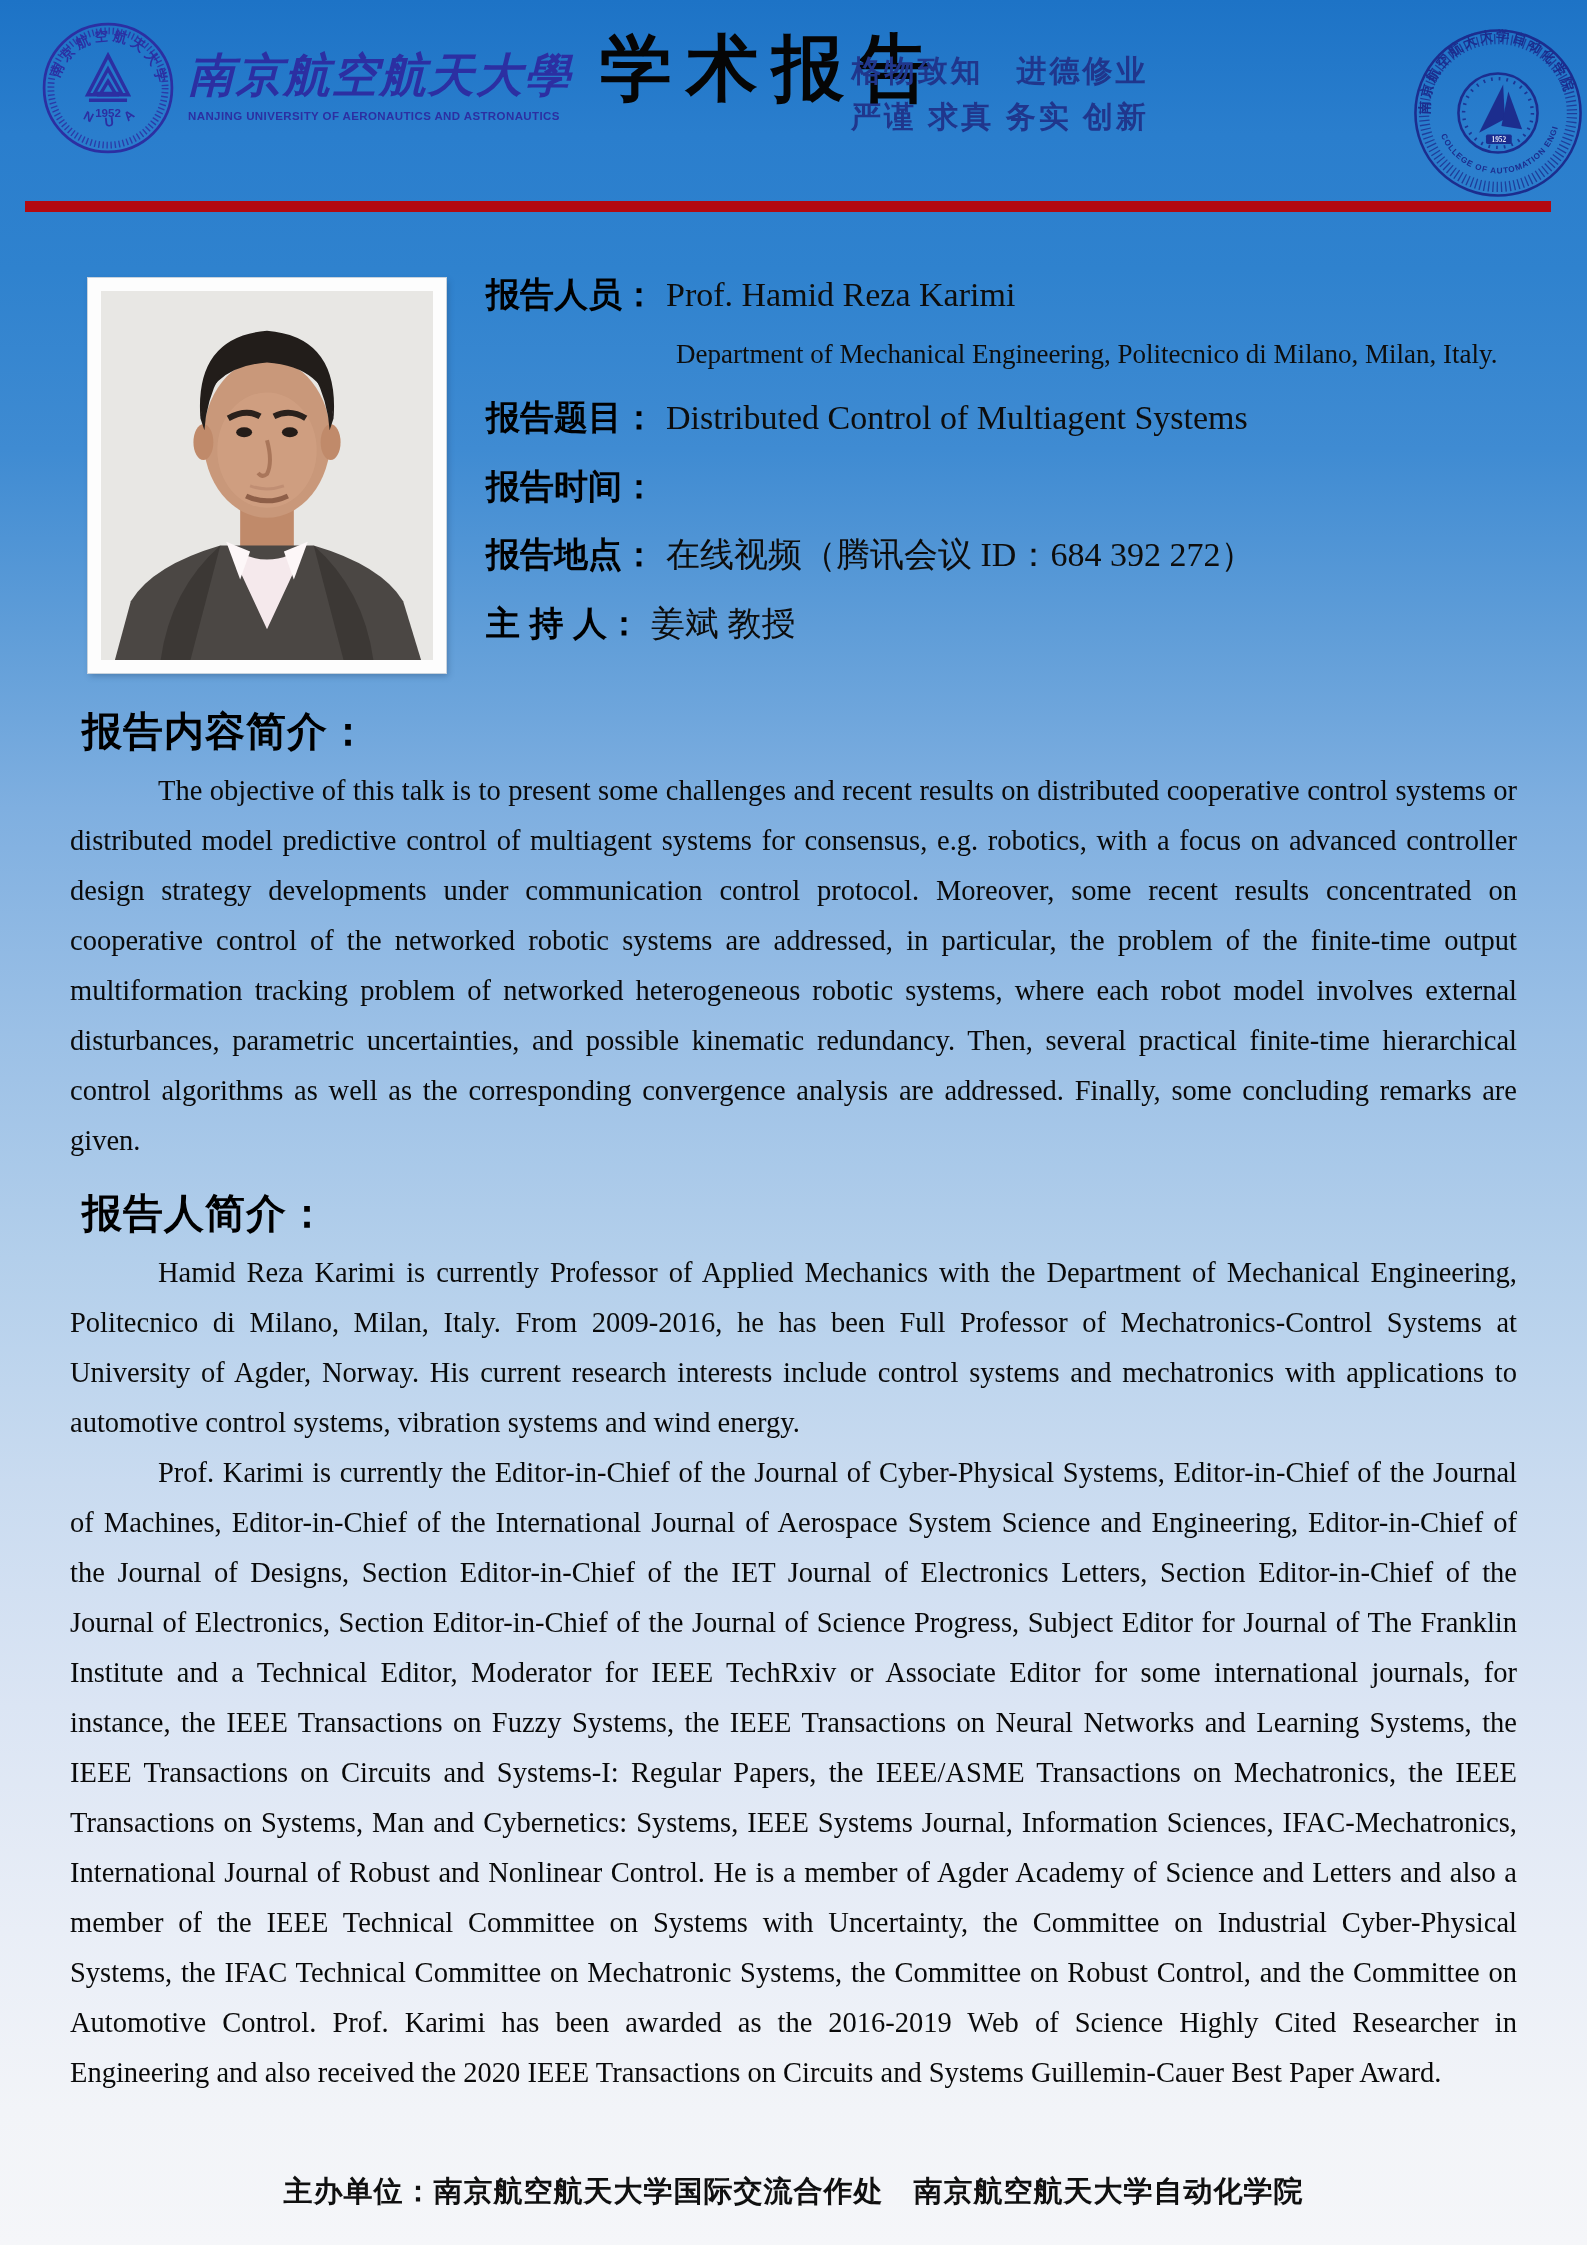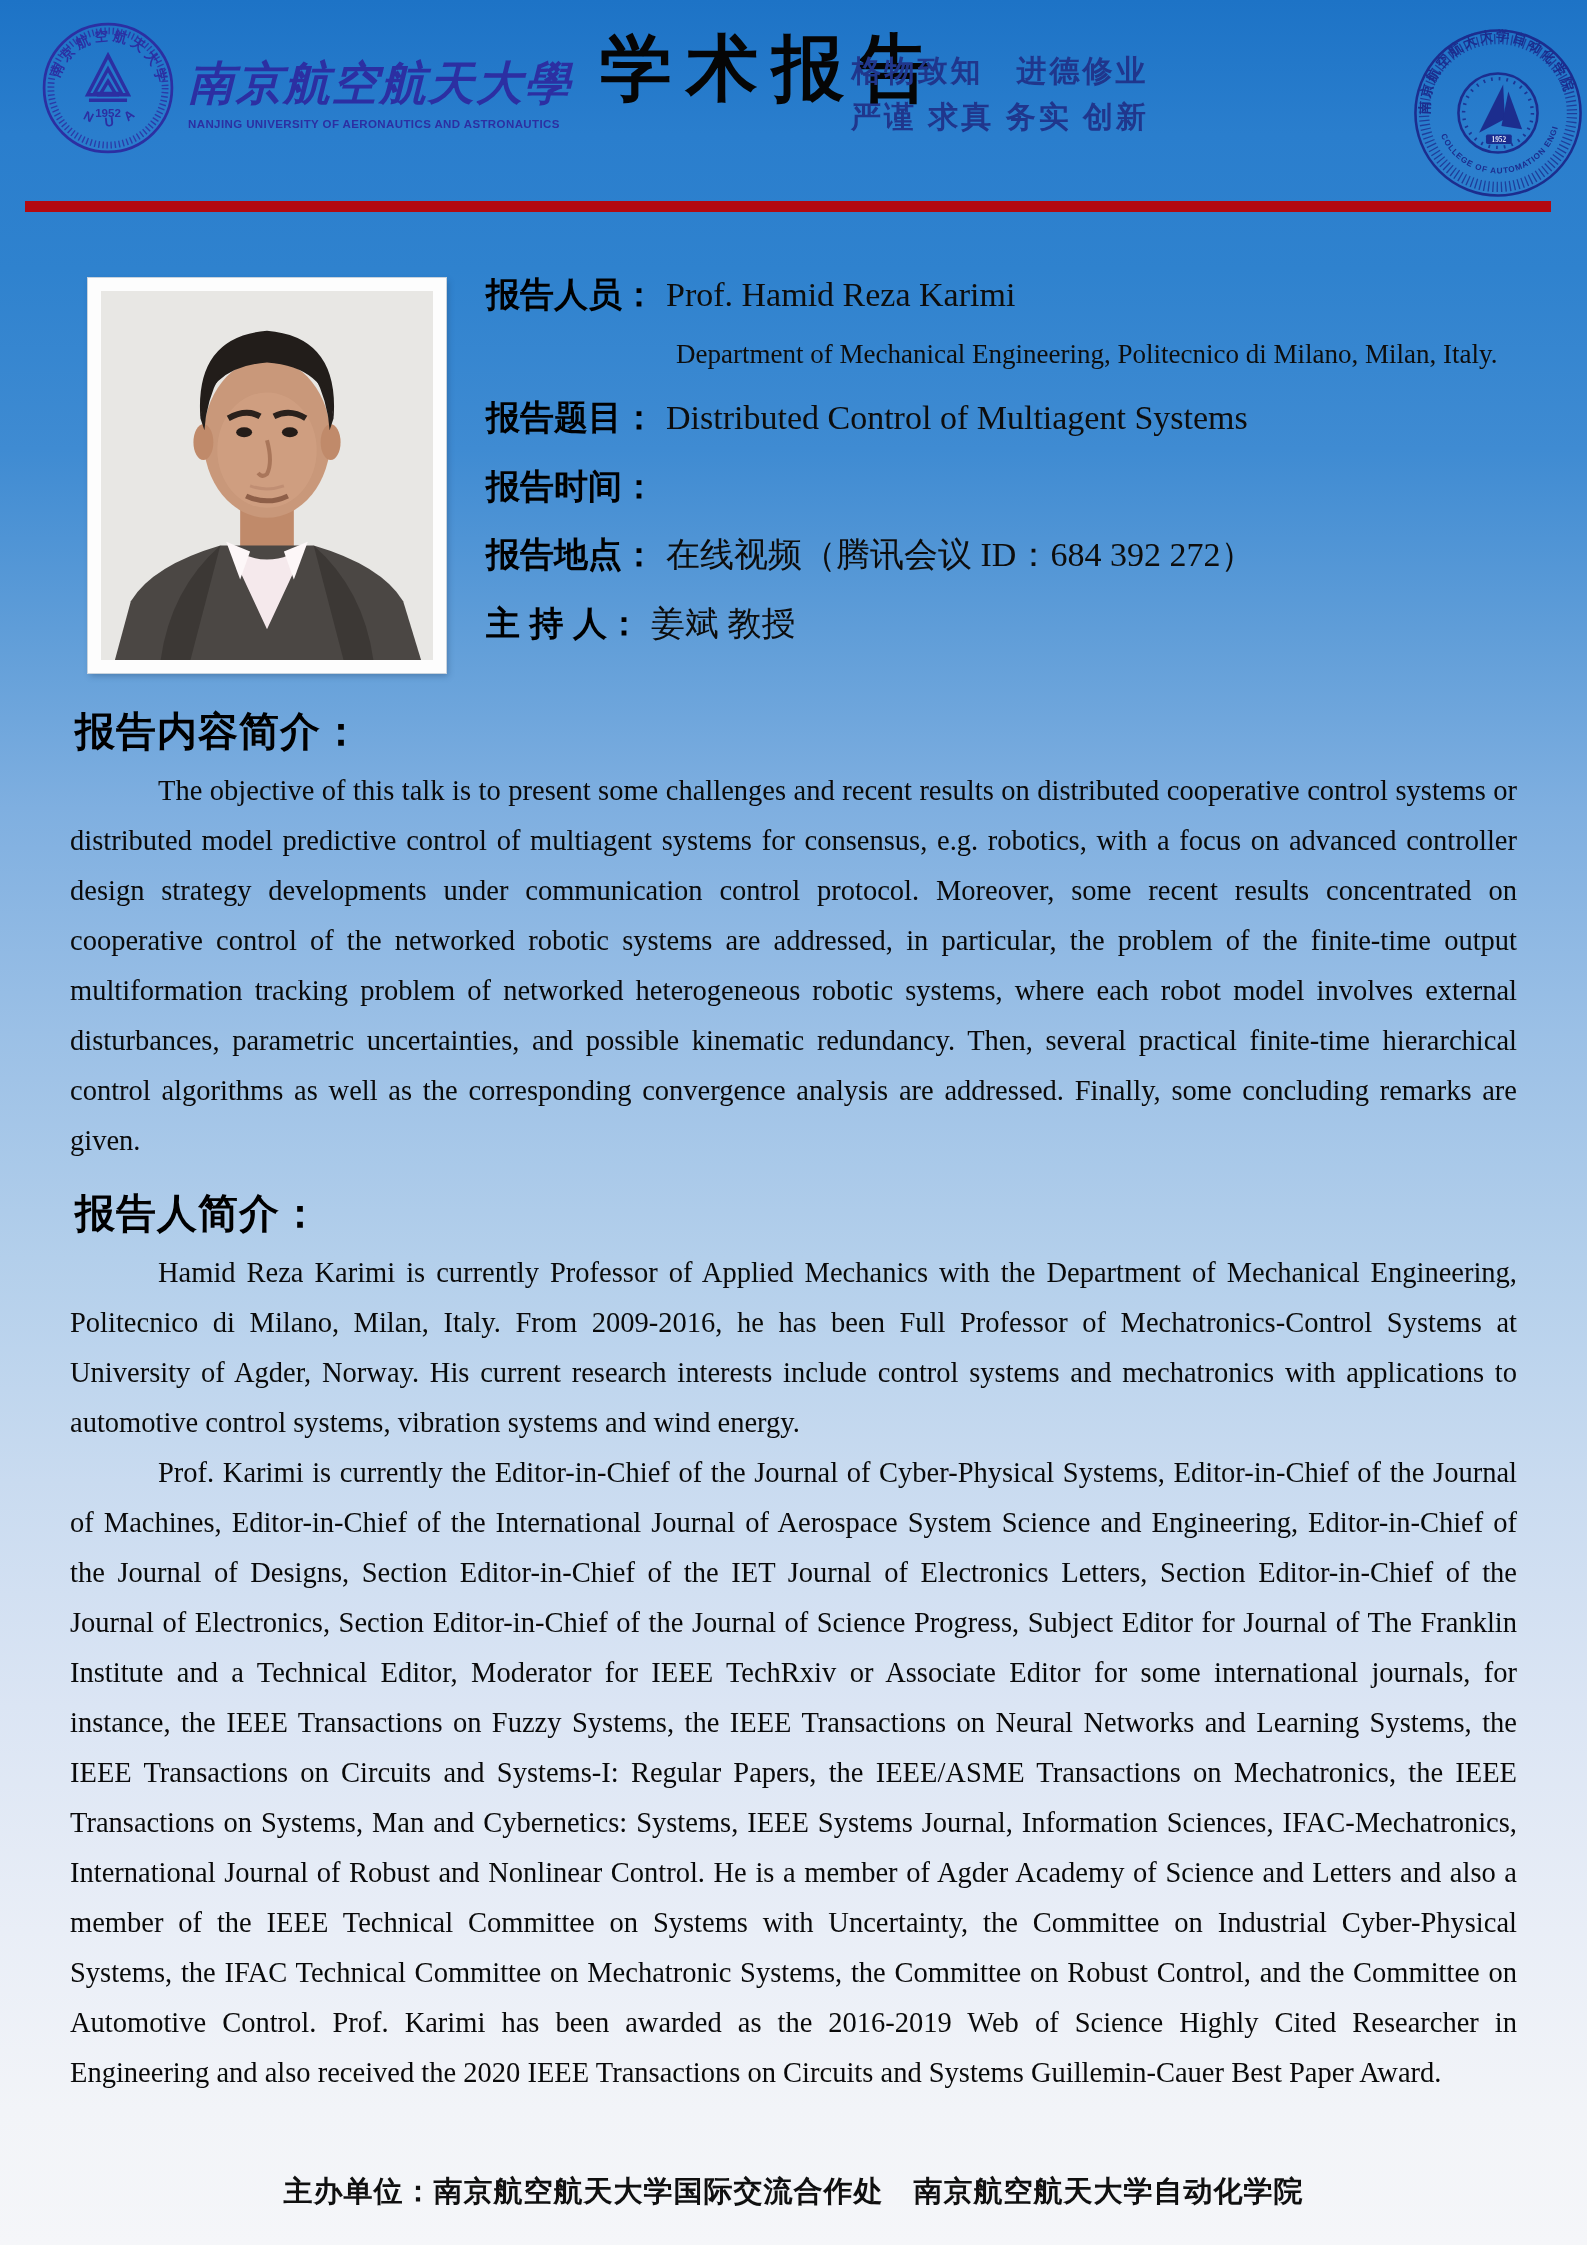--- a/index.html
+++ b/index.html
@@ -14,21 +14,21 @@
       #c9dbf0 66%, #dbe5f4 76%, #e9eef7 86%, #f2f4f8 94%, #f5f6f9 100%);
     font-family:"Liberation Serif", serif;
     color:#111;
   }
 
   
   .seal-left{position:absolute;left:40px;top:20px;width:136px;height:136px;}
   .seal-right{position:absolute;left:1412px;top:22px;width:172px;height:182px;}
   .seal-left svg,.seal-right svg{width:100%;height:100%;}
 
-  .wordmark{position:absolute;left:188px;top:58px;width:420px;}
+  .wordmark{position:absolute;left:188px;top:50px;width:420px;}
   .wordmark-cn{
     font-family:"Liberation Serif", serif;
     font-weight:700;font-style:italic;
     font-size:46px;line-height:52px;color:#2c2fa2;
     letter-spacing:2px;white-space:nowrap;
   }
   .wordmark-en{
     font-family:"Liberation Sans", sans-serif;
     font-weight:700;font-size:11.5px;letter-spacing:.4px;
     color:#2c2fa2;margin-top:8px;white-space:nowrap;
@@ -75,21 +75,21 @@
     margin:-4px 0 24px 190px;
   }
 
   
   .section{position:absolute;left:70px;right:70px;}
   .section-abstract{top:706px;}
   .section-bio{top:1188px;}
   .section-heading{
     font-family:"Liberation Sans", sans-serif;
     font-weight:800;font-size:40px;line-height:50px;color:#000;
-    margin:0 0 10px 5px;letter-spacing:1px;
+    margin:0 0 10px 12px;letter-spacing:1px;
   }
   .body-para{
     margin:0;
     font-family:"Liberation Serif", serif;
     font-size:28.5px;line-height:50px;color:#0a0a0a;
     text-align:justify;text-indent:88px;
   }
 
   .footer{
     position:absolute;left:0;right:0;top:2172px;text-align:center;

